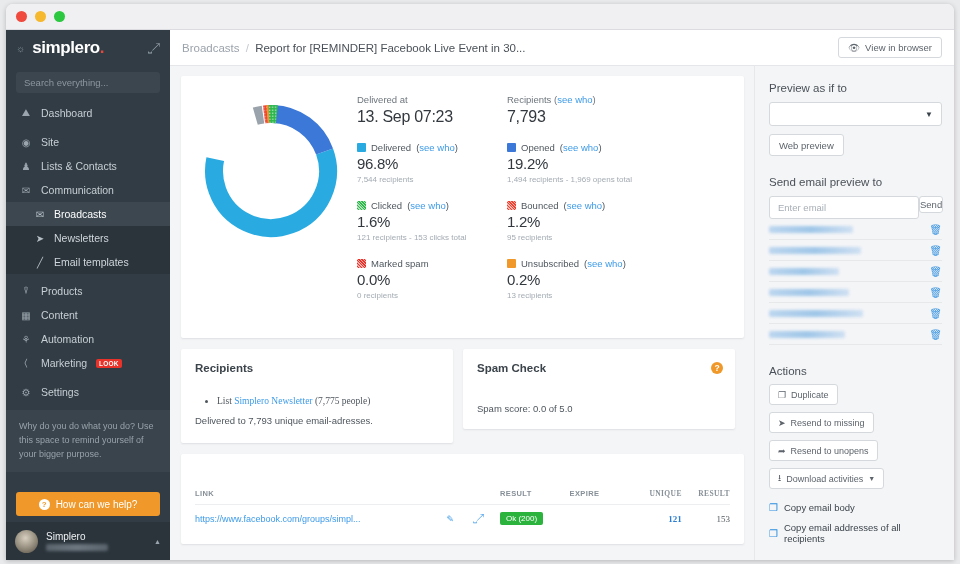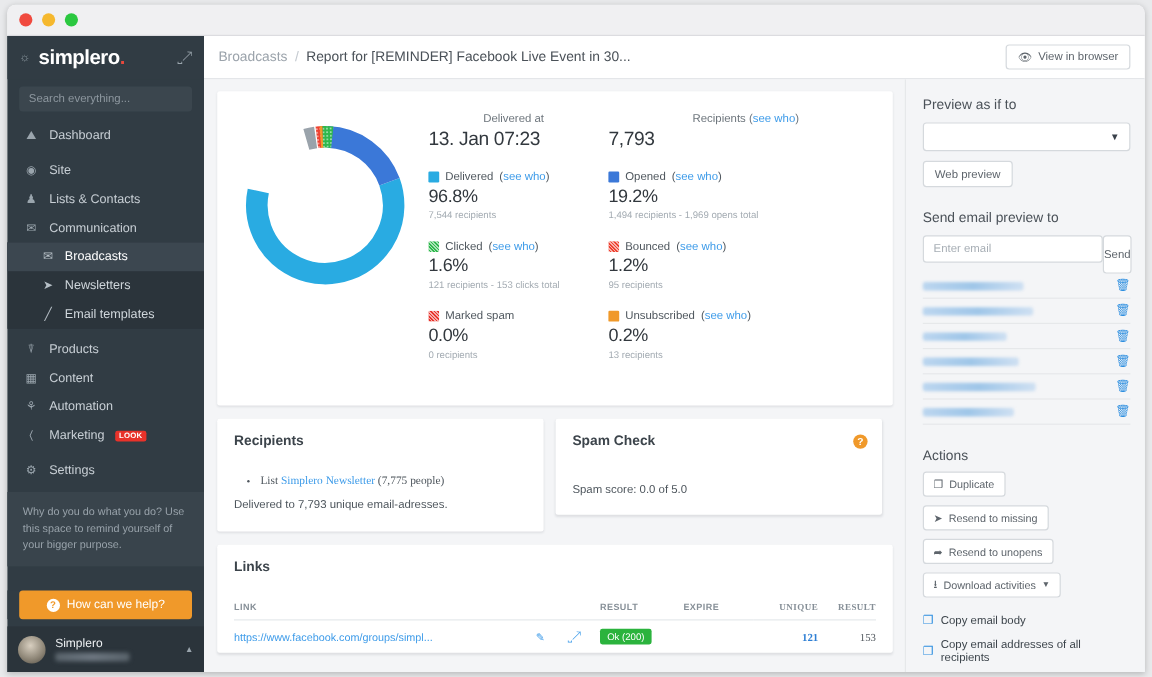--- a/index.html
+++ b/index.html
@@ -134,21 +134,21 @@
   #main { flex: 1; padding: 10px 10px 0 11px; overflow: hidden; }
   .card { background: #fff; border-radius: 2px; box-shadow: 0 1px 2px rgba(30,40,50,.10); }
   .card-title { font-size: 11.5px; font-weight: bold; color: #3c444b; }
 
   
   #stats-card { height: 262px; display: flex; padding: 14px 0 0 4px; }
   #donut-wrap { width: 172px; display: flex; align-items: flex-start; justify-content: center; padding-top: 6px; }
   #stats-cols { flex: 1; display: flex; padding-top: 4px; }
   .stat-col { flex: 1; padding-right: 8px; }
   .stat-col.c1 { max-width: 150px; }
-  .stat-head { font-size: 9.5px; color: #6d757c; text-align: center; }
+  .stat-head { font-size: 9.5px; color: #6d757c; }
   .stat-big-date { font-size: 16px; color: #32383e; margin-top: 3px; letter-spacing: -.3px; }
   .stat-block { margin-top: 16px; }
   .stat-label { font-size: 9.5px; color: #4e565d; display: flex; align-items: center; gap: 5px; }
   .sw { width: 9px; height: 9px; border-radius: 1px; flex-shrink: 0; }
   .stat-val { font-size: 15px; color: #32383e; margin-top: 2px; letter-spacing: -.3px; }
   .stat-sub { font-size: 8px; color: #a3abb2; margin-top: 3px; }
   a.lnk { color: #3d9be9; text-decoration: none; }
 
   
   #mid-row { display: flex; gap: 10px; margin-top: 11px; height: 94px; }
@@ -202,21 +202,21 @@
   }
   #send-head { margin-top: 20px; }
   #email-row { margin-top: 8px; display: flex; gap: 0; }
   #email-input {
     flex: 1; height: 23px; background: #fff; border: 1px solid #d5d9dd;
     border-radius: 3px; font-size: 9.5px; color: #4a5158; padding: 0 8px;
     font-family: "Liberation Sans", sans-serif;
   }
   #email-input::placeholder { color: #a7aeb5; }
   #send-btn {
-    width: 41px; height: 32px; border: 1px solid #d5d9dd; border-radius: 3px;
+    width: 41px; height: 17px; border: 1px solid #d5d9dd; border-radius: 3px;
     background: #fff; font-size: 9.5px; color: #5d646b; cursor: pointer;
     font-family: "Liberation Sans", sans-serif;
   }
   .email-item {
     height: 21px; display: flex; align-items: center;
     border-bottom: 1px solid #e6e8ea;
   }
   .email-redact {
     height: 7px; background: linear-gradient(90deg,#bcd6ef,#9fc6e8,#cfe0f2);
     filter: blur(1.5px); border-radius: 2px;
@@ -389,21 +389,21 @@
                 <circle cx="75" cy="75" r="57" fill="none" stroke="#f0992a" stroke-width="18" stroke-dasharray="2 358" transform="rotate(-94 75 75)" pathLength="360"></circle>
 
                 <circle cx="75" cy="75" r="57" fill="none" stroke="url(#hg)" stroke-width="18" stroke-dasharray="8 352" transform="rotate(-92 75 75)" pathLength="360"></circle>
               </svg>
             </div>
 
             <div id="stats-cols">
 
               <div class="stat-col c1">
                 <div class="stat-head">Delivered at</div>
-                <div class="stat-big-date">13. Jan 07:23</div>
+                <div class="stat-big-date">13. Sep 07:23</div>
 
                 <div class="stat-block">
                   <div class="stat-label">
                     <span class="sw" style="background:#29abe2"></span>
                     <span>Delivered</span>
                     <span>(<a class="lnk" href="#">see who</a>)</span>
                   </div>
                   <div class="stat-val">96.8%</div>
                   <div class="stat-sub">7,544 recipients</div>
                 </div>
@@ -483,21 +483,20 @@
             </div>
 
             <div class="card" id="spam-card">
               <div class="card-title">Spam Check</div>
               <div class="help-circle">?</div>
               <div class="spam-text">Spam score: 0.0 of 5.0</div>
             </div>
           </div>
 
           <div class="card" id="links-card">
-            <div class="card-title">Links</div>
             <table>
               <thead>
                 <tr>
                   <th style="width:47%">LINK</th>
                   <th style="width:5%"></th>
                   <th style="width:5%"></th>
                   <th style="width:13%">RESULT</th>
                   <th style="width:11%">EXPIRE</th>
                   <th class="ta-r" style="width:10%">UNIQUE</th>
                   <th class="ta-r" style="width:9%">RESULT</th>

